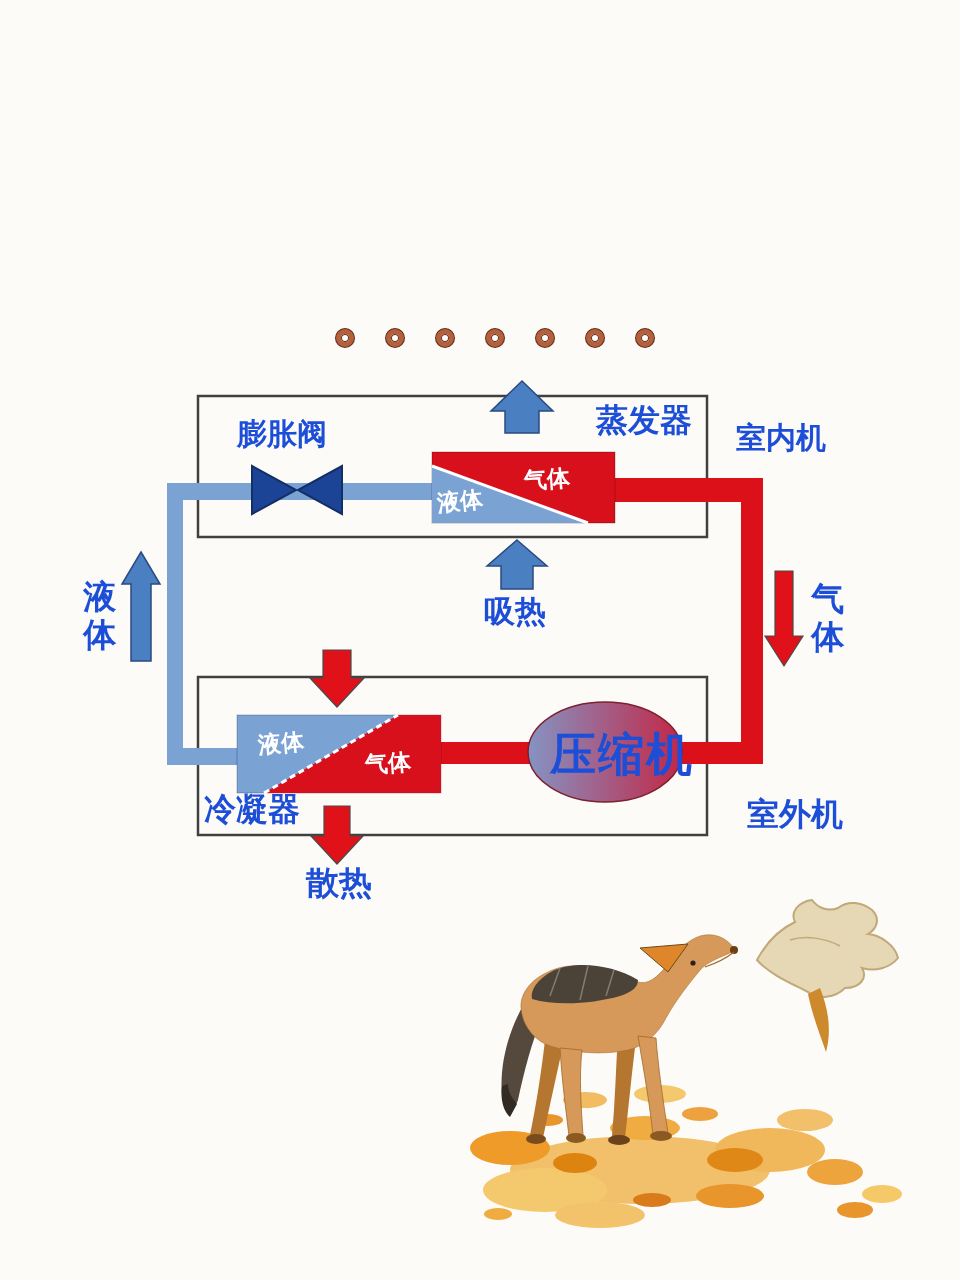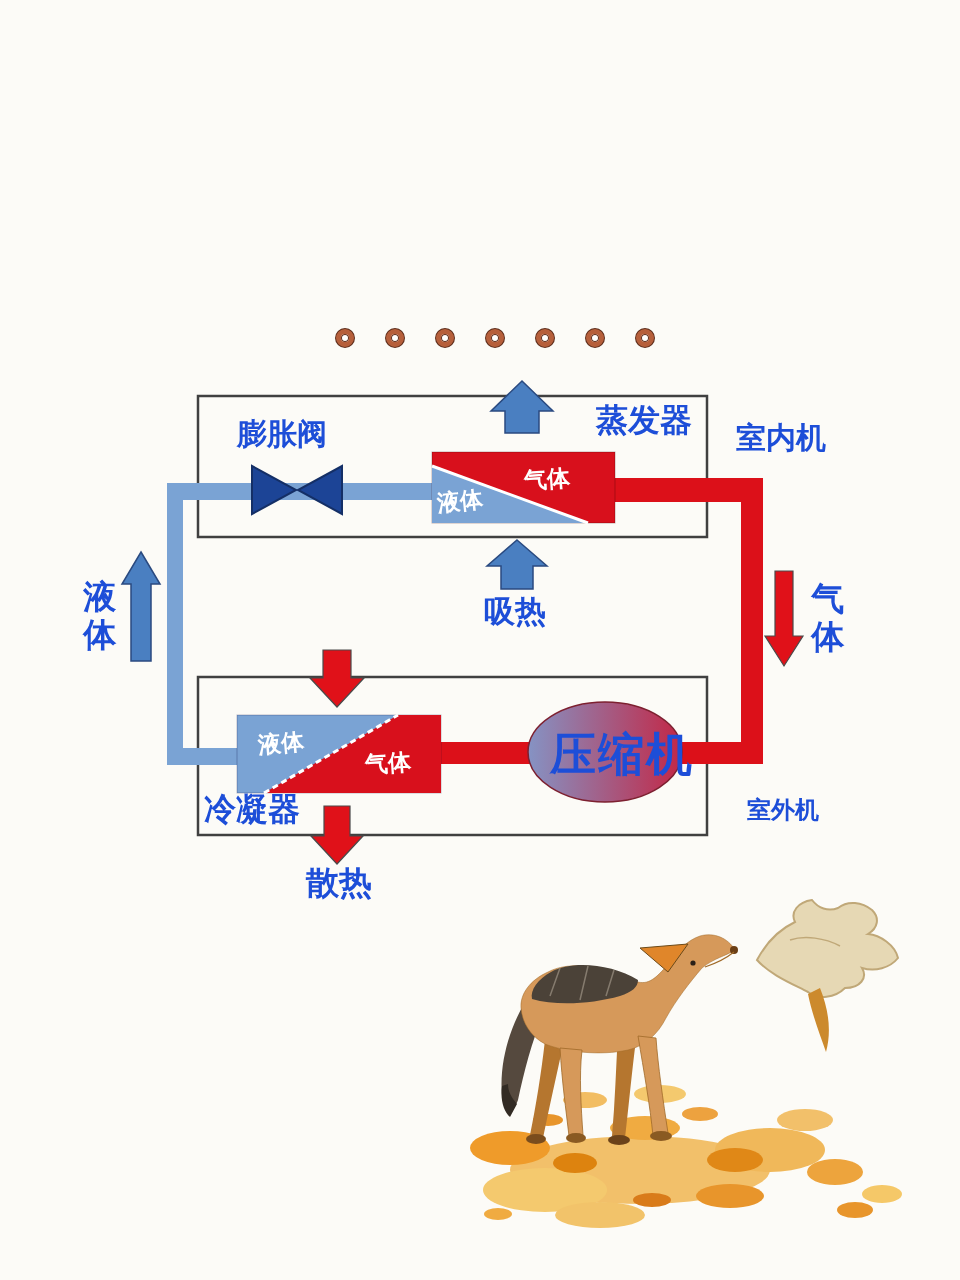--- a/index.html
+++ b/index.html
@@ -170,15 +170,15 @@
   <div class="lbl white" style="left:524px;top:468px;font-size:23px;transform:rotate(-4deg);">气体</div>
   <div class="lbl white" style="left:437px;top:490px;font-size:23px;transform:rotate(-6deg);">液体</div>
   <div class="lbl" style="left:484px;top:596px;font-size:31px;">吸热</div>
   <div class="lbl" style="left:82px;top:578px;font-size:33px;"><span class="vstack">液体</span></div>
   <div class="lbl" style="left:810px;top:580px;font-size:33px;"><span class="vstack">气体</span></div>
   <div class="lbl white" style="left:258px;top:732px;font-size:23px;transform:rotate(-5deg);">液体</div>
   <div class="lbl white" style="left:365px;top:752px;font-size:23px;transform:rotate(-4deg);">气体</div>
   <div class="lbl" style="left:550px;top:731px;font-size:46px;letter-spacing:2px;">压缩机</div>
   <div class="lbl" style="left:204px;top:793px;font-size:32px;">冷凝器</div>
   <div class="lbl" style="left:306px;top:866px;font-size:33px;">散热</div>
-  <div class="lbl" style="left:747px;top:798px;font-size:24px;">室外机</div>
+  <div class="lbl" style="left:747px;top:798px;font-size:32px;">室外机</div>
 
 </div>
 
 </body></html>

